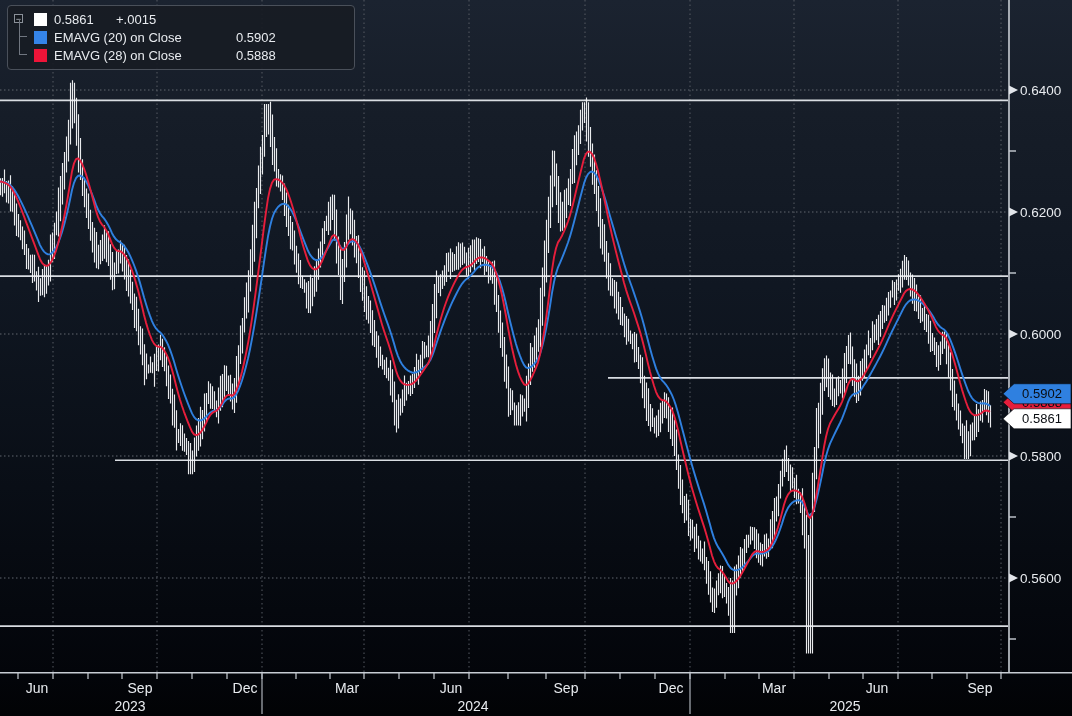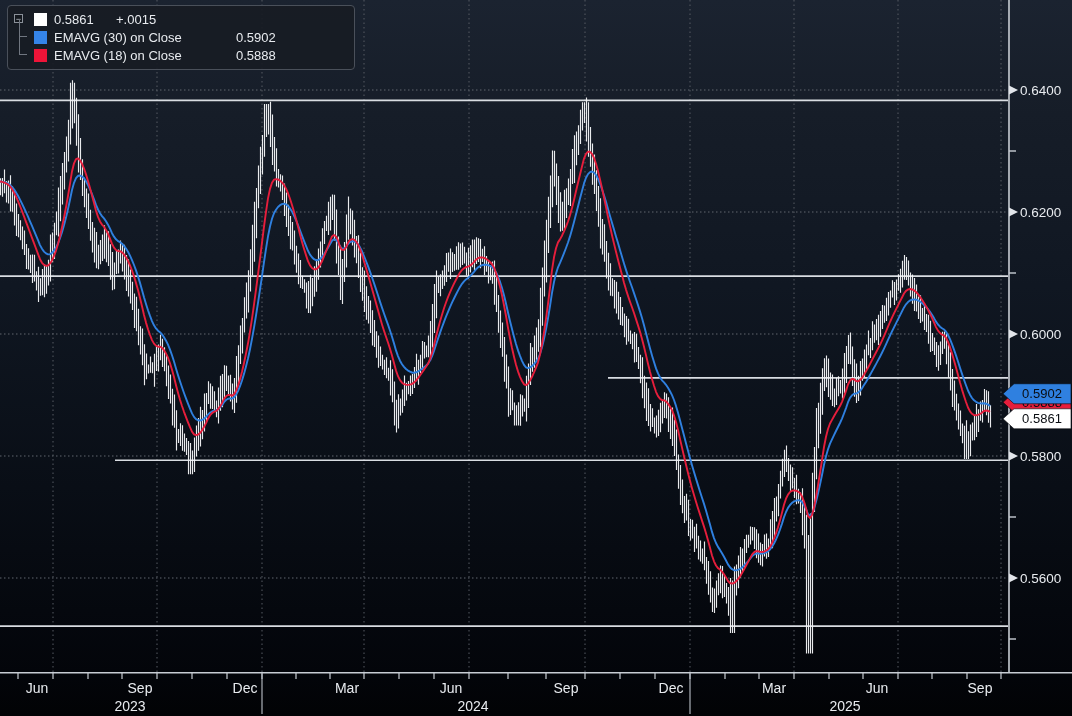--- a/index.html
+++ b/index.html
@@ -135,27 +135,27 @@
       </span>
       <span class="sw" id="sw0" style="background: rgb(255, 255, 255);"></span>
       <span class="lval">0.5861</span>
       <span class="lchg">+.0015</span>
     </div>
     <div class="lrow">
       <span class="treecell">
         <span class="tb"></span>
       </span>
       <span class="sw" id="sw1" style="background: rgb(53, 132, 232);"></span>
-      <span class="lname">EMAVG (30)  on Close</span>
+      <span class="lname">EMAVG (20)  on Close</span>
       <span class="lval">0.5902</span>
       <span class="lchg"></span>
     </div>
     <div class="lrow">
       <span class="treecell">
         <span class="tb"></span>
       </span>
       <span class="sw" id="sw2" style="background: rgb(238, 20, 56);"></span>
-      <span class="lname">EMAVG (18)  on Close</span>
+      <span class="lname">EMAVG (28)  on Close</span>
       <span class="lval">0.5888</span>
       <span class="lchg"></span>
     </div>
   </div>
 </div>
 
 </body></html>

